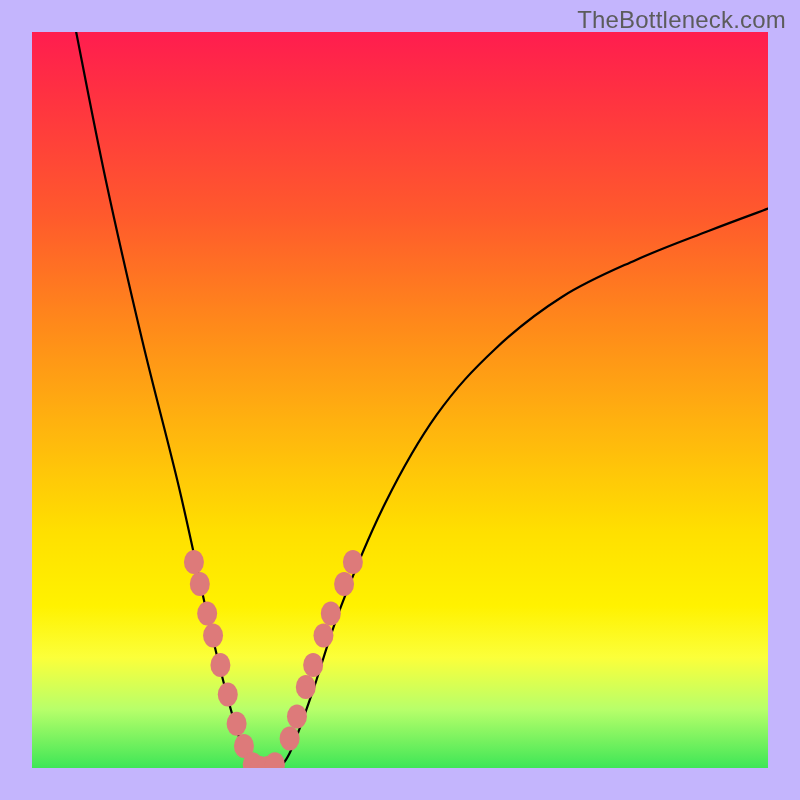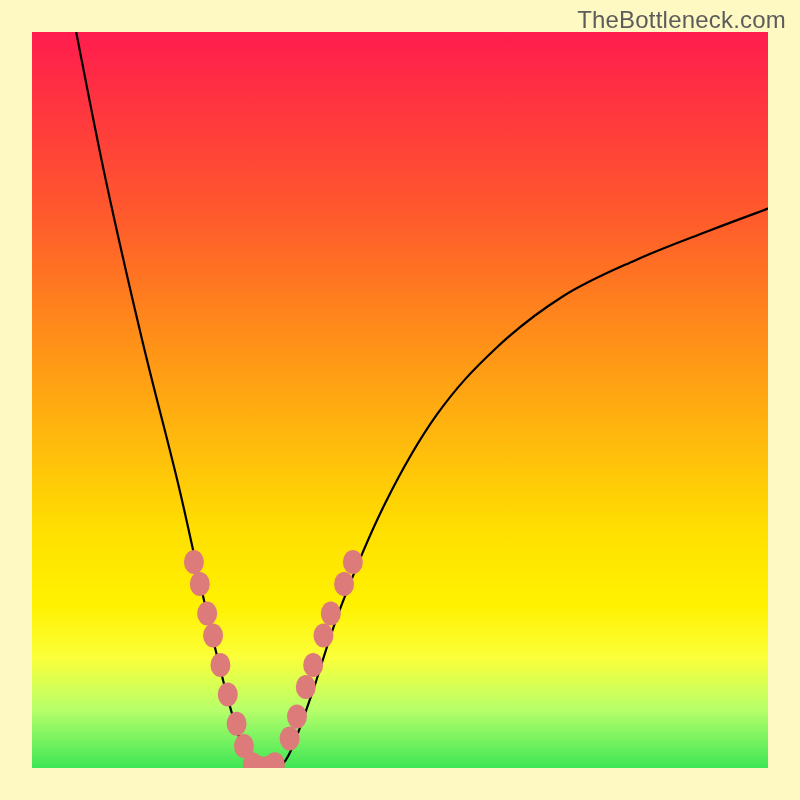--- a/index.html
+++ b/index.html
@@ -7,21 +7,21 @@
     padding: 0;
     width: 800px;
     height: 800px;
     background: #000;
     overflow: hidden;
   }
   .frame {
     position: relative;
     width: 800px;
     height: 800px;
-    background: #fef9c3;
+    background: #c4b5fd;
   }
   .plot {
     position: absolute;
     left: 32px;
     top: 32px;
     width: 736px;
     height: 736px;
     background: linear-gradient(to bottom,
       #ff1d4f 0%,
       #ff3042 8%,

